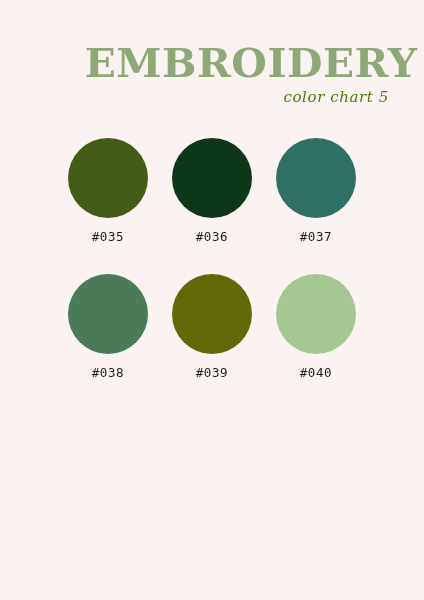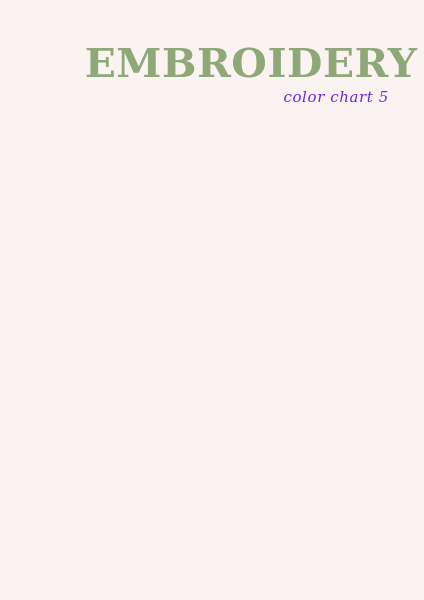--- a/index.html
+++ b/index.html
@@ -94,22 +94,50 @@
     white-space: nowrap;
   }
 </style>
 </head>
 <body style="background: rgb(250, 243, 241);">
 
 <div id="page" style="background: rgb(250, 243, 241);">
 
   <div class="header">
     <div class="title" style="color: rgb(143, 168, 120);">EMBROIDERY</div>
-    <div class="subtitle" style="color: #6d28d9;">color chart 5</div>
+    <div class="subtitle" style="color: #4d7c0f;">color chart 5</div>
   </div>
 
   <div class="grid">
 
+    <div class="row">
+      <div class="cell">
+        <span class="swatch" style="background-color: rgb(69, 92, 22);"></span>
+        <span class="swatch-label">#035</span>
+      </div>
+      <div class="cell">
+        <span class="swatch" style="background-color: rgb(14, 54, 25);"></span>
+        <span class="swatch-label">#036</span>
+      </div>
+      <div class="cell">
+        <span class="swatch" style="background-color: rgb(47, 112, 101);"></span>
+        <span class="swatch-label">#037</span>
+      </div>
+    </div>
 
+    <div class="row">
+      <div class="cell">
+        <span class="swatch" style="background-color: rgb(74, 122, 87);"></span>
+        <span class="swatch-label">#038</span>
+      </div>
+      <div class="cell">
+        <span class="swatch" style="background-color: rgb(98, 104, 6);"></span>
+        <span class="swatch-label">#039</span>
+      </div>
+      <div class="cell">
+        <span class="swatch" style="background-color: rgb(165, 199, 146);"></span>
+        <span class="swatch-label">#040</span>
+      </div>
+    </div>
 
 
   </div>
 </div>
 
 </body></html>

